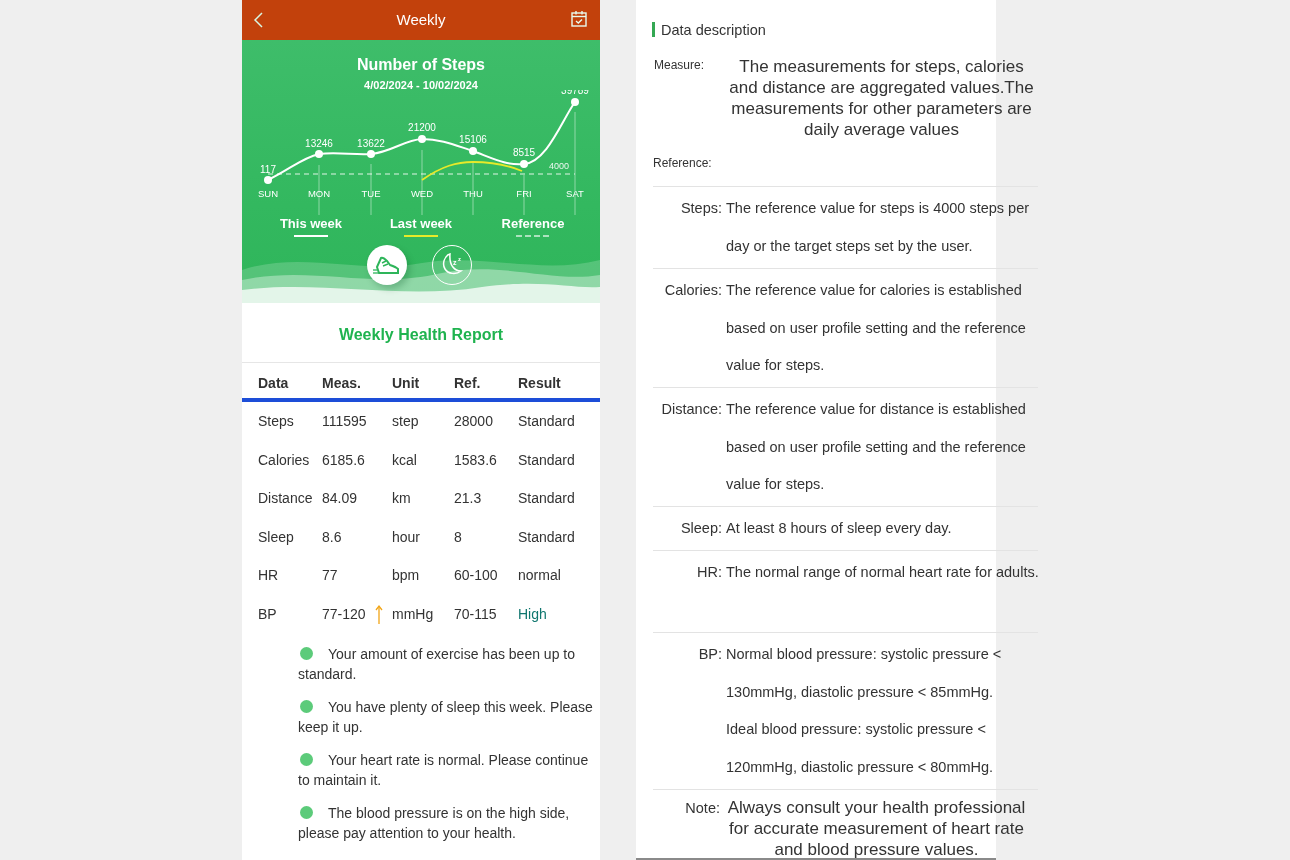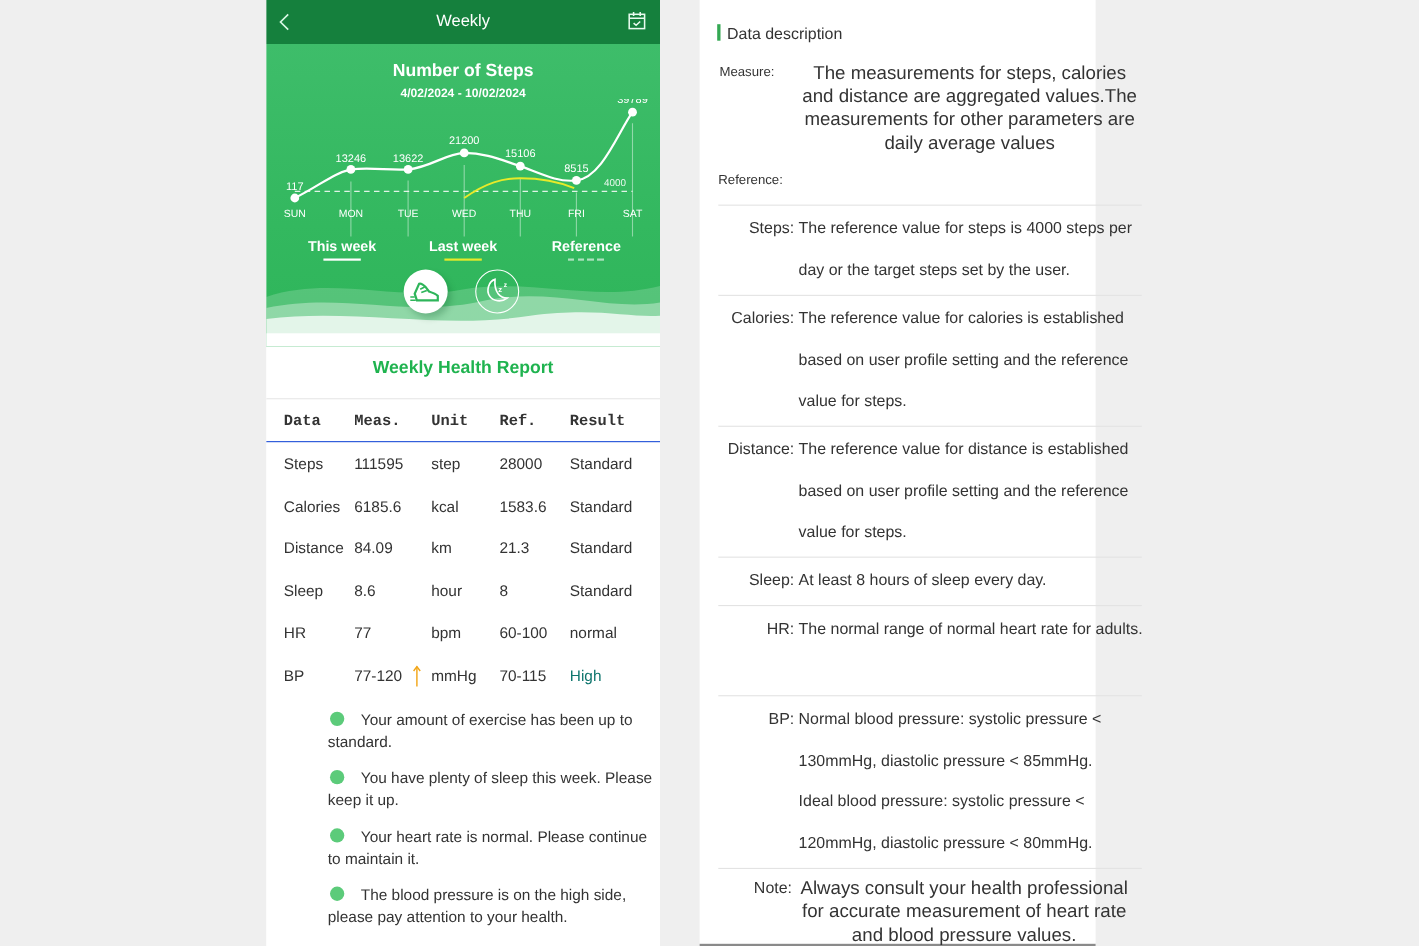--- a/index.html
+++ b/index.html
@@ -1,41 +1,41 @@
 <!DOCTYPE html>
 <html><head>
 <meta charset="utf-8">
 <style>
   * { box-sizing: border-box; margin: 0; padding: 0; }
   html, body { width: 1290px; height: 860px; overflow: hidden; }
   body { background: #efefef; font-family: "Liberation Sans", sans-serif; color: #333; position: relative; }
 
   
   .phone { position: absolute; left: 242px; top: 0; width: 358px; height: 860px; background: #fff; overflow: hidden; }
-  .topbar { height: 40px; background: #15803d; position: relative; color: #fff; }
+  .topbar { height: 40px; background: #c2410c; position: relative; color: #fff; }
   .topbar .title { position: absolute; left: 0; right: 0; top: 11px; text-align: center; font-size: 15px; }
   .topbar .back { position: absolute; left: 10px; top: 10px; width: 14px; height: 20px; cursor: pointer; }
   .topbar .cal { position: absolute; right: 12px; top: 10px; width: 18px; height: 18px; cursor: pointer; }
 
   .hero { position: relative; height: 275px; background: linear-gradient(180deg, #3ebd6a 0%, #33b85f 60%, #2eb55a 100%); color: #fff; }
   .hero .chart-title { position: absolute; top: 16px; left: 0; right: 0; text-align: center; font-size: 16px; font-weight: bold; }
   .hero .chart-dates { position: absolute; top: 39px; left: 0; right: 0; text-align: center; font-size: 11px; font-weight: bold; }
   .hero svg.chart { position: absolute; left: 0; top: 50px; }
   .legend { position: absolute; top: 176px; left: 0; width: 358px; height: 24px; }
   .legend .item { position: absolute; font-size: 13px; font-weight: bold; text-align: center; cursor: pointer; }
   .legend .item .ul { display: block; margin: 4px auto 0; width: 34px; height: 2px; }
   .wave { position: absolute; left: 0; bottom: 0; width: 358px; height: 70px; }
   .mode-icons { position: absolute; top: 205px; left: 0; width: 358px; height: 42px; }
   .mode-btn { position: absolute; width: 40px; height: 40px; border-radius: 50%; cursor: pointer; }
   .mode-btn.active { background: #fff; box-shadow: 3px 4px 6px rgba(0,80,30,0.25); }
   .mode-btn.inactive { border: 1.5px solid #fff; }
 
   .report-title { position: absolute; top: 326px; left: 0; width: 358px; text-align: center; color: #1fb34f; font-weight: bold; font-size: 16px; }
   .table { position: absolute; top: 362px; left: 0; width: 358px; }
-  .thead { height: 40px; border-top: 1px solid #e6e6e6; border-bottom: 1px solid #1d4ed8; position: relative; font-family: Liberation Mono, monospace; }
+  .thead { height: 40px; border-top: 1px solid #e6e6e6; border-bottom: 4px solid #1d4ed8; position: relative; }
   .row { height: 38.5px; position: relative; }
   .cell { position: absolute; top: 11px; font-size: 14px; color: #333; white-space: nowrap; }
   .thead .cell { top: 12px; font-weight: bold; }
   .c0 { left: 16px; } .c1 { left: 80px; } .c2 { left: 150px; } .c3 { left: 212px; } .c4 { left: 276px; }
   .row:first-of-type .cell { top: 11px; }
   .high { color: #0f766e; font-weight: normal; }
 
   .tips { position: absolute; top: 644px; left: 16px; width: 340px; }
   .tip { font-size: 14px; line-height: 20px; color: #333; margin-bottom: 13px; font-weight: 500; margin-left: 40px; }
   .tip .dot { display: inline-block; width: 13px; height: 13px; border-radius: 50%; background: #5ccb7a; margin-right: 15px; margin-left: 2px; vertical-align: -1px; }

